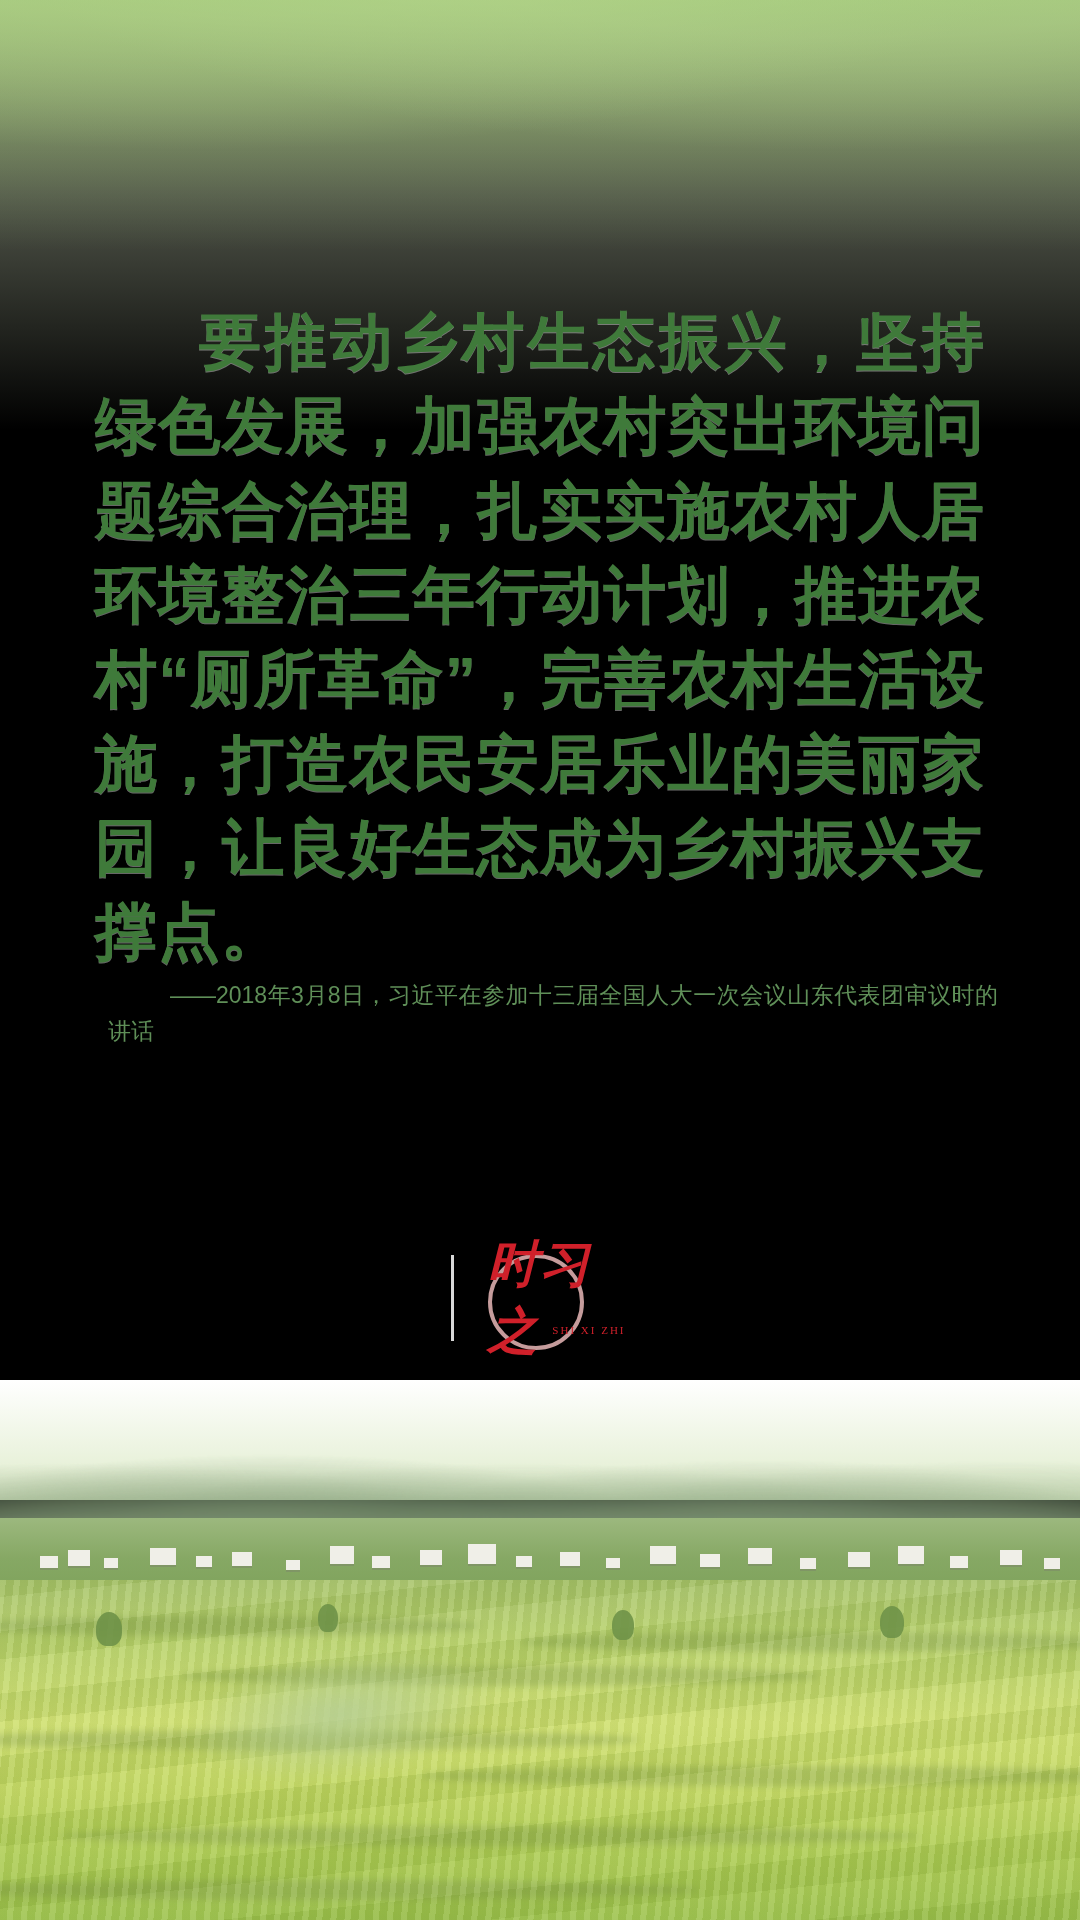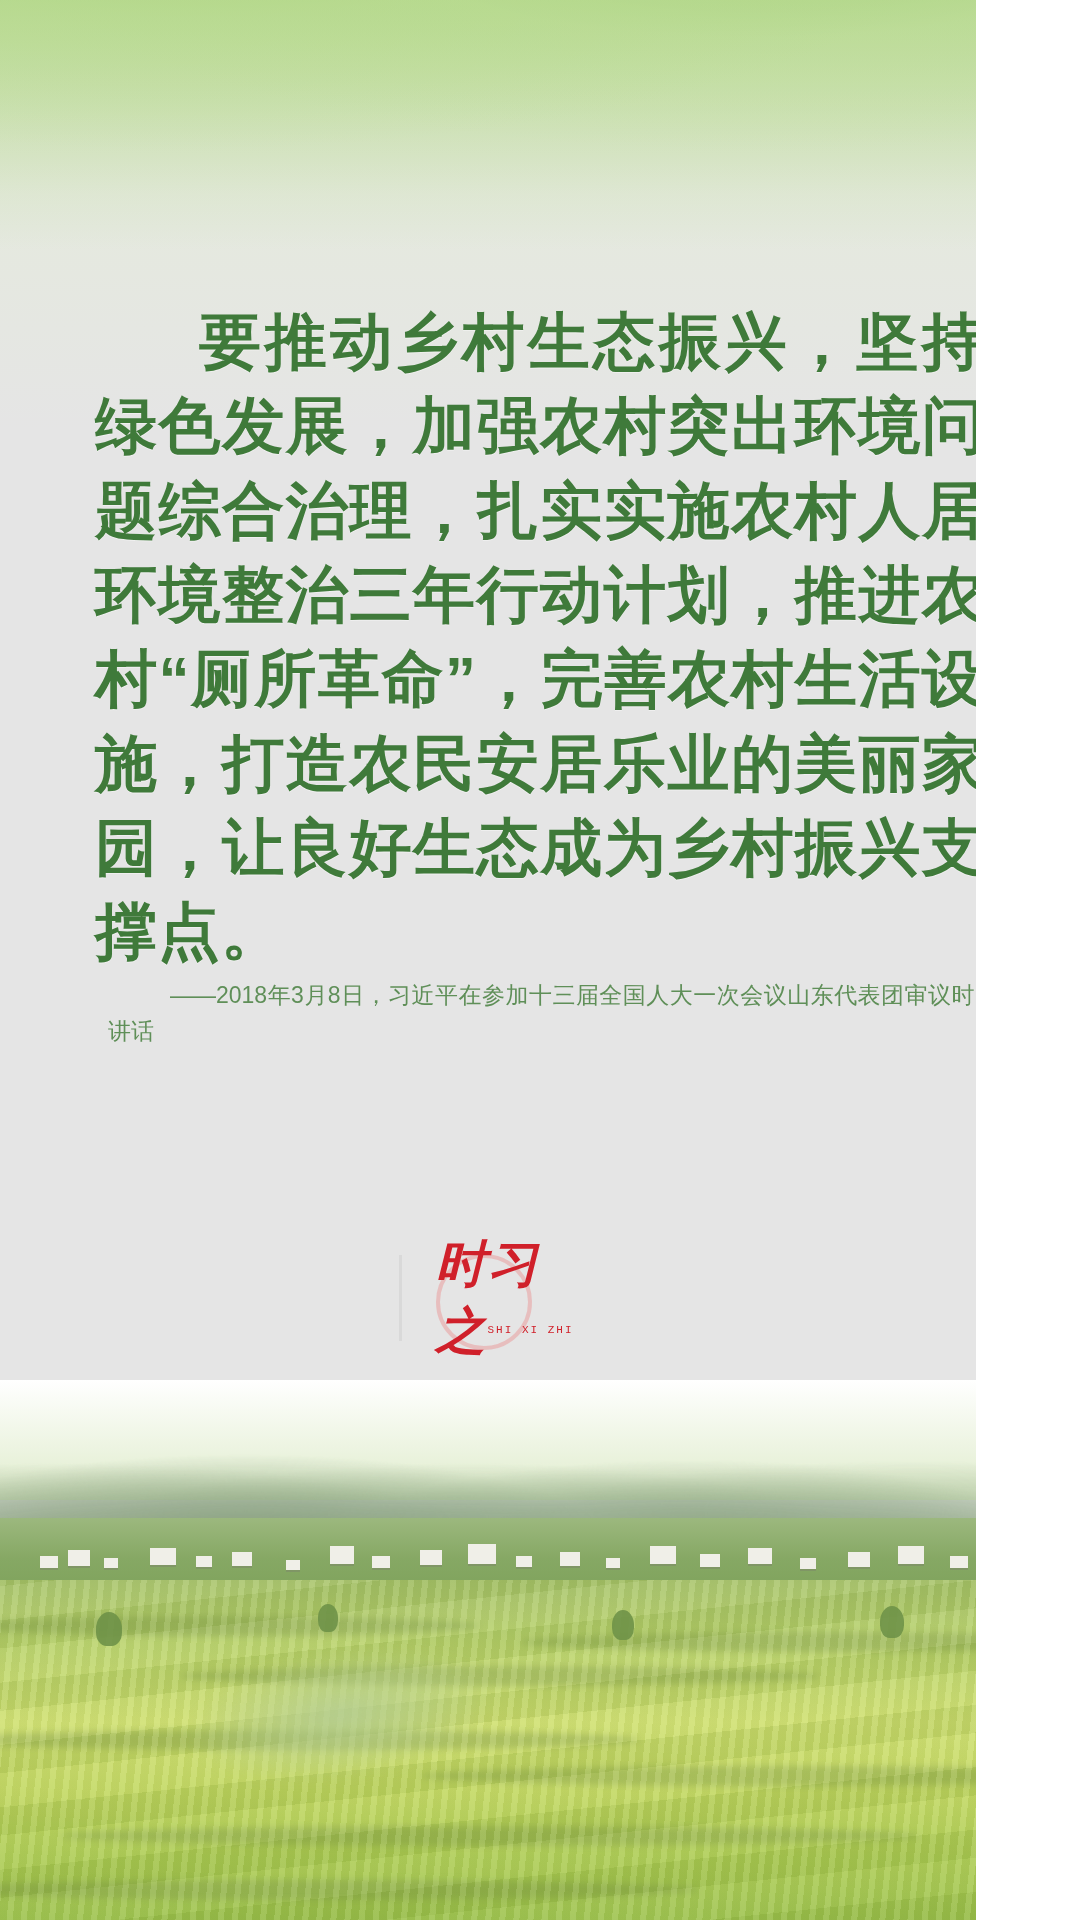--- a/index.html
+++ b/index.html
@@ -5,24 +5,24 @@
   html, body {
     margin: 0;
     padding: 0;
     background: #ffffff;
   }
   body {
     font-family: "Liberation Sans", "DejaVu Sans", sans-serif;
   }
   .poster {
     position: relative;
-    width: 976px;
+    width: 1080px;
     height: 1920px;
     overflow: hidden;
-    background: #e5e5e5;
+    background: #000000;
   }
   
   .top-wash {
     position: absolute;
     left: 0; top: 0;
     width: 100%;
     height: 430px;
     background:
       radial-gradient(120% 90% at 18% -30%, rgba(163,208,120,0.85) 0%, rgba(192,223,150,0.45) 38%, rgba(255,255,255,0) 72%),
       radial-gradient(110% 80% at 78% -25%, rgba(150,201,112,0.75) 0%, rgba(200,228,163,0.35) 42%, rgba(255,255,255,0) 75%),
@@ -143,21 +143,21 @@
     z-index: 2;
     transform: translateX(8px);
   }
   .shixizhi .sxz-pinyin {
     position: absolute;
     right: 4px;
     bottom: 22px;
     font-size: 11px;
     letter-spacing: 2px;
     color: #d0202a;
-    font-family: Liberation Mono, monospace;
+    font-family: Liberation Serif, serif;
     z-index: 2;
   }
 
   
   .landscape {
     position: absolute;
     left: 0;
     bottom: 0;
     width: 100%;
     height: 540px;

